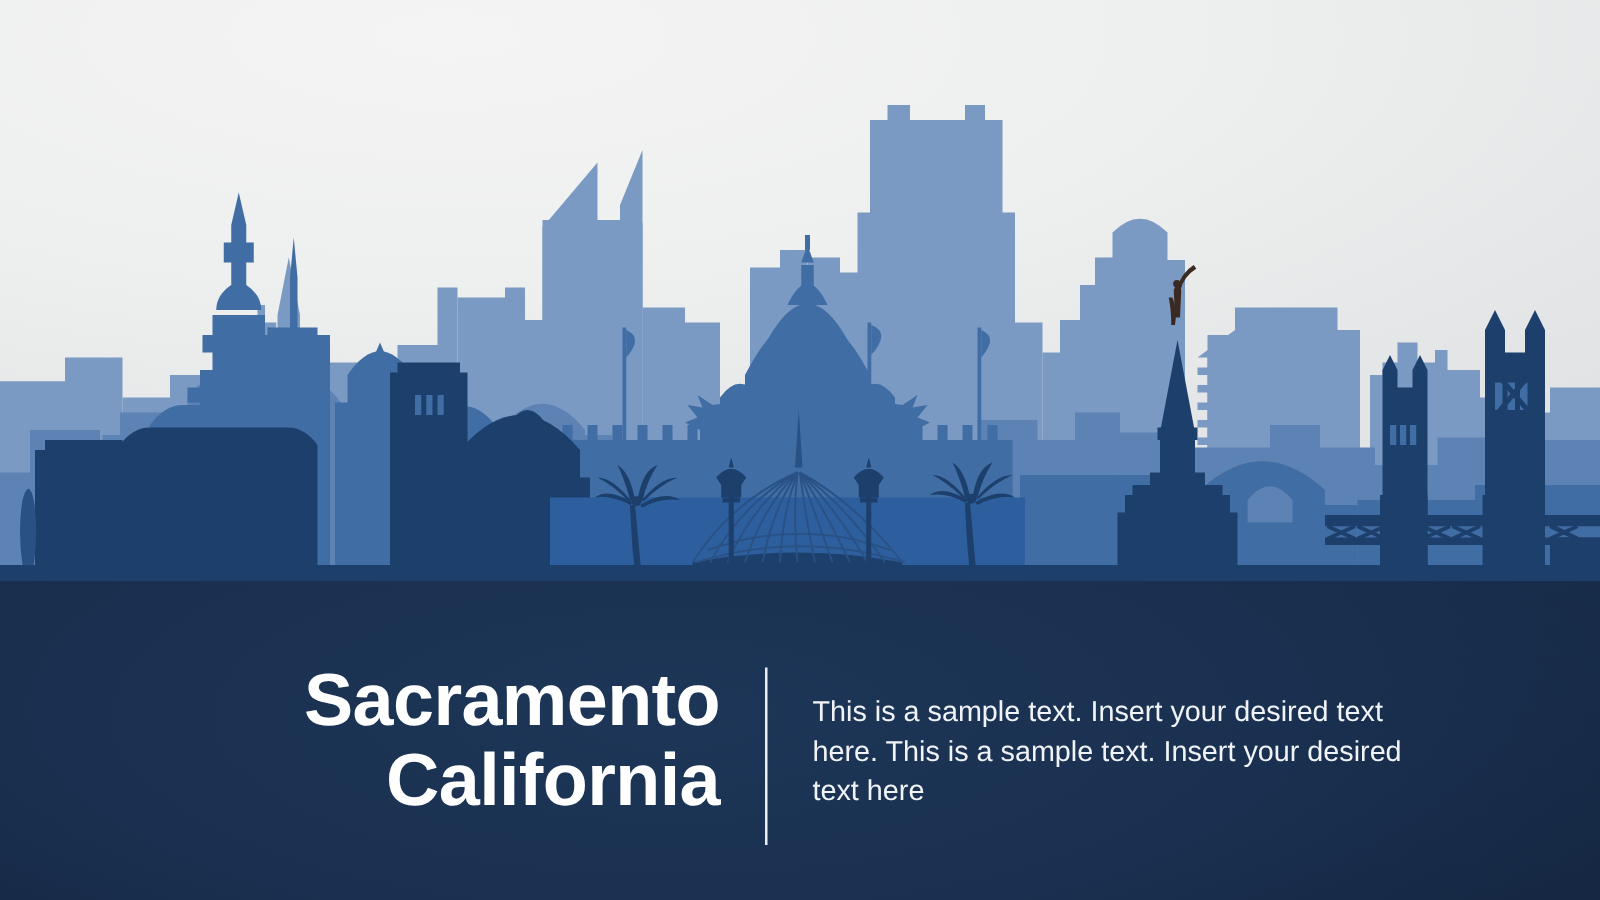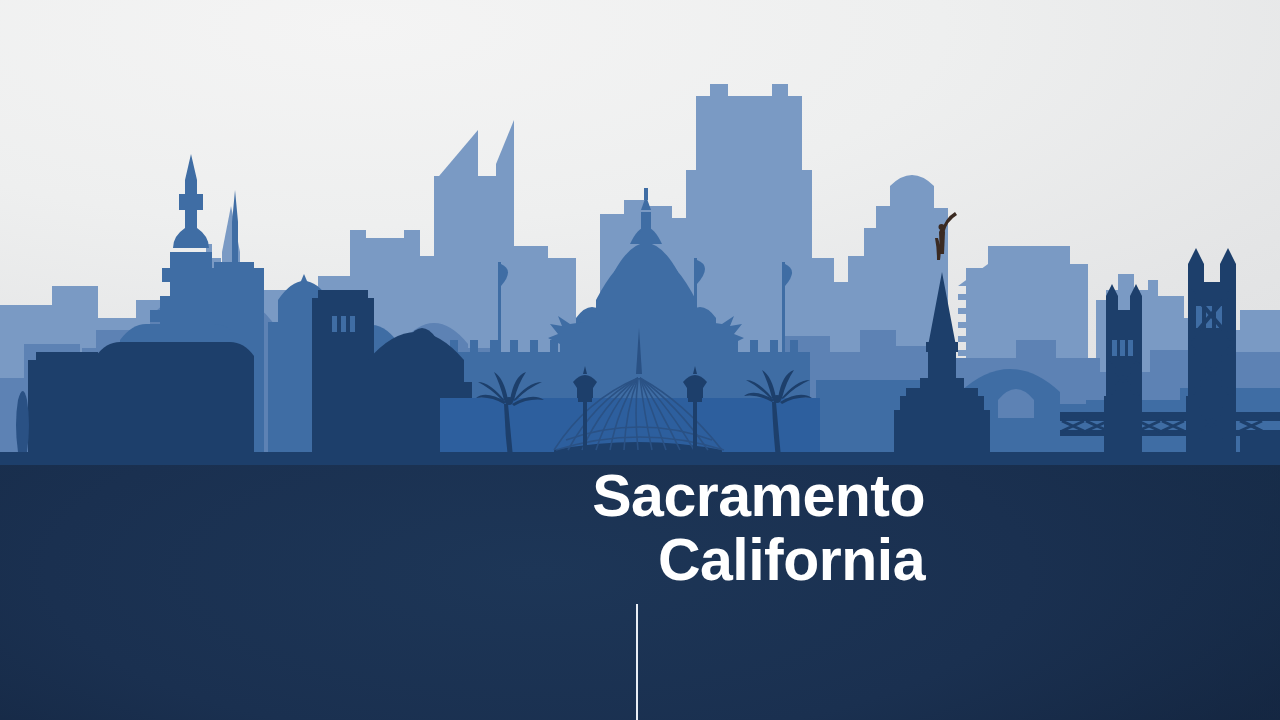--- a/index.html
+++ b/index.html
@@ -45,21 +45,20 @@
   }
   
   #caption {
     position: absolute;
     left: 0;
     top: 465px;
     width: 1280px;
     height: 255px;
     display: flex;
     align-items: center;
-    flex-direction: column;
   }
   #title-col {
     width: 582px;
     padding-right: 0;
     text-align: right;
     box-sizing: border-box;
   }
   #title {
     color: #ffffff;
     font-size: 59px;
@@ -412,15 +411,18 @@
   </svg>
 
   <div id="band"></div>
 
   <div id="caption">
     <div id="title-col">
       <h1 id="title">Sacramento
 California</h1>
     </div>
     <div id="divider"></div>
+    <div id="body-col">
+      <p id="body-text">This is a sample text. Insert your desired text here. This is a sample text. Insert your desired text here</p>
+    </div>
   </div>
 
 </div>
 
 </body></html>

